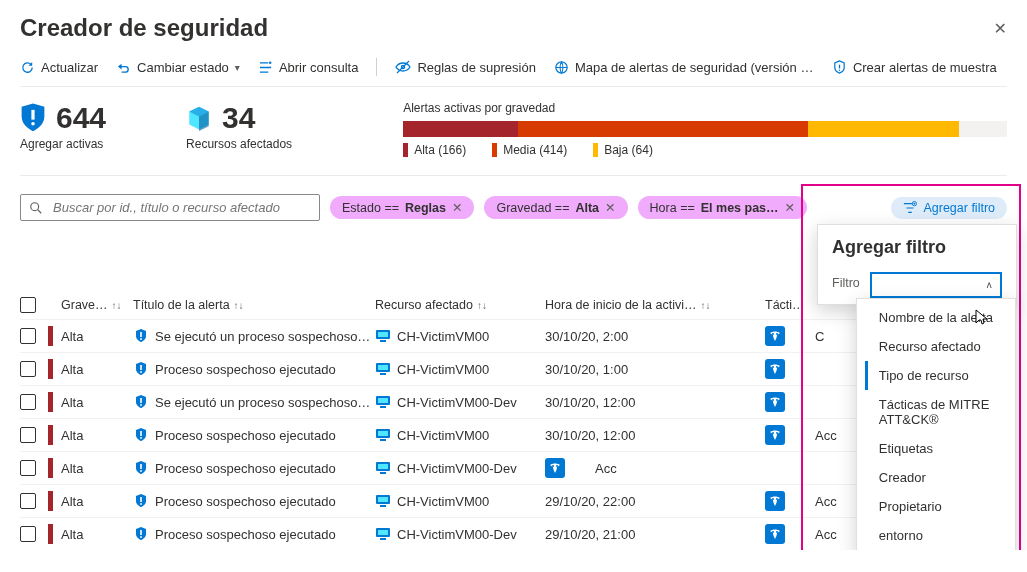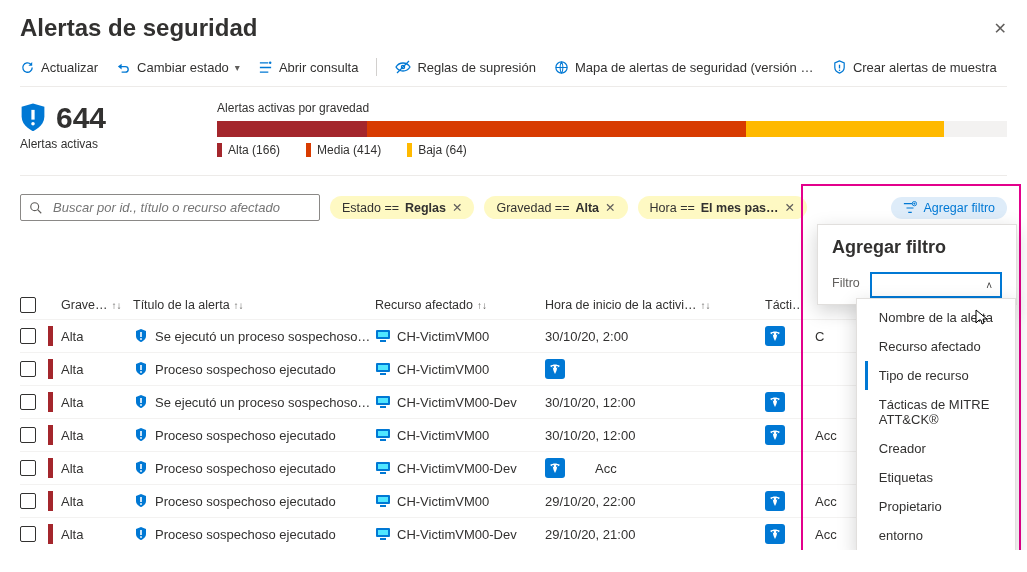--- a/index.html
+++ b/index.html
@@ -38,21 +38,21 @@
   .sev-chip { display:flex; align-items:center; gap:6px; }
   .sev-sq { width:5px; height:14px; }
   .c-high { background:#a4262c; }
   .c-med  { background:#d83b01; }
   .c-low  { background:#ffb900; }
   .c-rest { background:#f3f2f1; }
 
   .filter-row { display:flex; align-items:center; gap:10px; padding:18px 0 0; position:relative; }
   .search-box { display:flex; align-items:center; gap:8px; border:1px solid #8a8886; border-radius:2px; padding:4px 8px; width:300px; color:#605e5c; }
   .search-box input { border:none; outline:none; font-size:13px; flex:1; font-family:inherit; font-style:italic; color:#4c1d95; }
-  .pill { display:flex; align-items:center; gap:6px; background:#fef9c3; border-radius:14px; padding:4px 12px; font-size:12.5px; cursor:pointer; white-space:nowrap; }
+  .pill { display:flex; align-items:center; gap:6px; background:#f0abfc; border-radius:14px; padding:4px 12px; font-size:12.5px; cursor:pointer; white-space:nowrap; }
   .pill b { font-weight:600; }
   .pill .x { color:#605e5c; font-weight:400; }
   .pill-add { background:#deecf9; color:#0078d4; }
   .pill-add .icn { color:#0078d4; }
 
   .redbox {
     position:absolute; right:-14px; top:8px;
     width:220px; border:2px solid #e3008c; pointer-events:none;
     height:370px;
   }
@@ -105,21 +105,21 @@
   .ell { overflow:hidden; text-overflow:ellipsis; white-space:nowrap; }
 
   svg { display:block; }
 </style>
 </head>
 <body>
 
 <div class="page">
 
   <div class="header-row">
-    <h1 class="page-title">Alertas de seguridad</h1>
+    <h1 class="page-title">Creador de seguridad</h1>
     <span class="close-x">✕</span>
   </div>
 
   <div class="toolbar">
     <div class="tb-item">
       <span class="icn">
         <svg width="15" height="15" viewBox="0 0 16 16">
             <path fill="none" stroke="#0078d4" stroke-width="1.4" d="M13 8a5 5 0 1 1-1.5-3.5"></path>
             <path fill="#0078d4" d="M13 2v4H9z"></path>
           </svg>
@@ -182,21 +182,34 @@
       <div class="metric-top">
         <span>
           <svg width="26" height="30" viewBox="0 0 16 18">
               <path fill="#0078d4" d="M8 0 1 2v6c0 6 7 9 7 9s7-3 7-9V2z"></path>
               <rect x="7" y="4" width="2" height="6" fill="#fff"></rect>
               <circle cx="8" cy="12.5" r="1.1" fill="#fff"></circle>
             </svg>
         </span>
         <span class="metric-num">644</span>
       </div>
-      <span class="metric-lbl">Alertas activas</span>
+      <span class="metric-lbl">Agregar activas</span>
+    </div>
+    <div class="metric">
+      <div class="metric-top">
+        <span>
+          <svg width="26" height="28" viewBox="0 0 16 16">
+              <path fill="#50e6ff" d="M8 1 2 4v8l6 3 6-3V4z"></path>
+              <path fill="#0078d4" d="M8 1 2 4l6 3 6-3z" opacity=".5"></path>
+              <path fill="#005a9e" d="M8 7v9l6-3V4z" opacity=".6"></path>
+            </svg>
+        </span>
+        <span class="metric-num">34</span>
+      </div>
+      <span class="metric-lbl">Recursos afectados</span>
     </div>
     <div class="sev-block">
       <div class="sev-title">Alertas activas por gravedad</div>
       <div class="sev-bar">
         <div class="seg c-high" style="width:19%"></div>
         <div class="seg c-med" style="width:48%"></div>
         <div class="seg c-low" style="width:25%"></div>
         <div class="seg c-rest" style="width:8%"></div>
       </div>
       <div class="sev-legend">
@@ -266,22 +279,22 @@
           </div>
           <div class="combo-menu" id="combo-menu">
               <div class="combo-item">Nombre de la alerta<span class="cursor">
                   <svg width="16" height="18" viewBox="0 0 16 18">
                     <path fill="#fff" stroke="#000" stroke-width="1" d="M3 1v13l3-3h2l1 4 2-1-1-4h4z"></path>
                   </svg>
                 </span></div>
               <div class="combo-item">Recurso afectado</div>
               <div class="combo-item sel">Tipo de recurso</div>
               <div class="combo-item">Tácticas de MITRE ATT&amp;CK®</div>
+              <div class="combo-item">Etiquetas</div>
               <div class="combo-item">Creador</div>
-              <div class="combo-item">Etiquetas</div>
               <div class="combo-item">Propietario</div>
               <div class="combo-item">entorno</div>
             </div>
         </div>
       </div>
     </div>
   </div>
 
   <div class="table-wrap">
     <div class="thead">
@@ -368,20 +381,21 @@
           <div class="col-res ell">
             <span class="res-ic">
               <svg width="16" height="14" viewBox="0 0 16 14">
                 <rect x="1" y="1" width="14" height="9" rx="1" fill="#0078d4"></rect>
                 <rect x="3" y="3" width="10" height="5" fill="#50e6ff"></rect>
                 <rect x="5" y="11" width="6" height="2" fill="#0078d4"></rect>
               </svg>
             </span>
             <span class="ell">CH-VictimVM00</span>
           </div>
+          <div class="col-time">30/10/20, 1:00</div>
           <div class="col-tac">
             <span class="tac-ic">
               <svg width="14" height="14" viewBox="0 0 14 14">
                 <path fill="#fff" d="M2 4c3-2 7-2 10 0-1 1-2 1-3 2 0 2-1 4-2 6-1-2-2-4-2-6-1-1-2-1-3-2z"></path>
                 <circle cx="5" cy="5" r="1" fill="#0078d4"></circle>
                 <circle cx="9" cy="5" r="1" fill="#0078d4"></circle>
               </svg>
             </span>
           </div>
           <div class="col-ext"></div>

